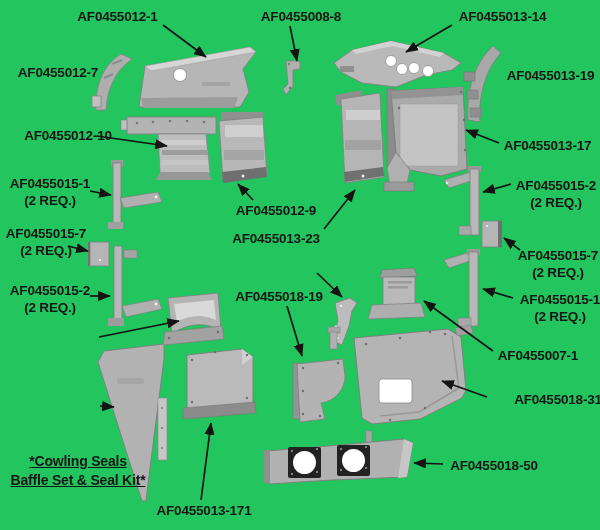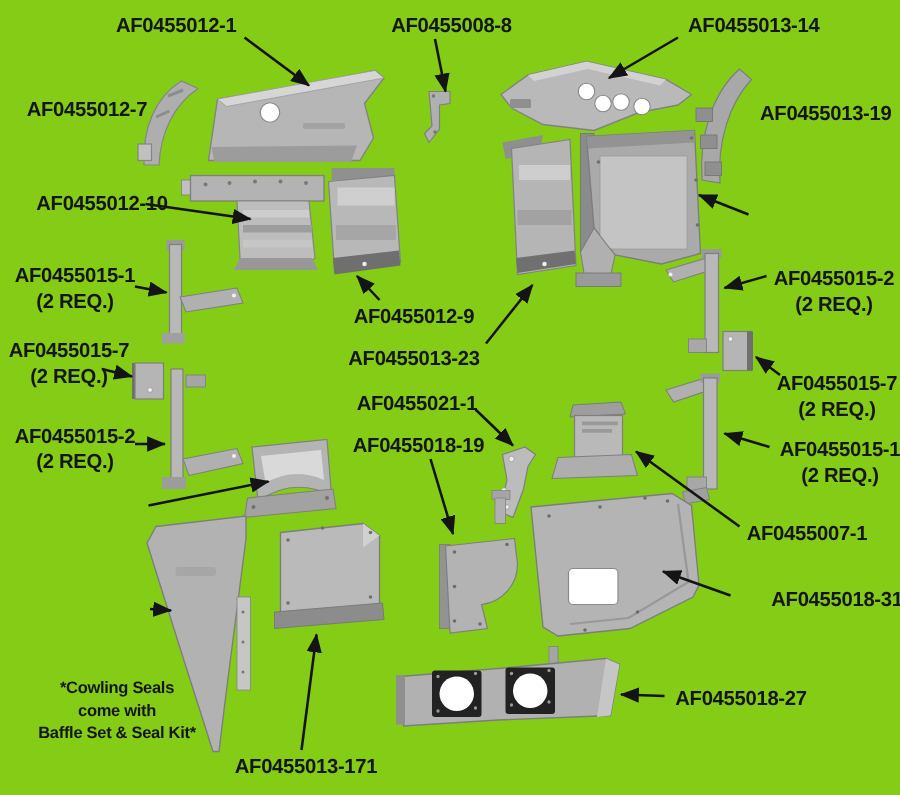--- a/index.html
+++ b/index.html
@@ -1,28 +1,28 @@
 <!DOCTYPE html>
 <html><head>
 <meta charset="utf-8">
 <style>
   html,body{margin:0;padding:0;background:#ffffff;}
   .stage{
-    position:relative;width:600px;height:530px;background:#84cc16;
+    position:relative;width:600px;height:530px;background:#22c55e;
     font-family:"Liberation Sans",sans-serif;overflow:hidden;
   }
   .art{position:absolute;left:0;top:0;}
   .lbl{
     position:absolute;font-size:13.5px;font-weight:700;color:#161616;
     text-align:center;line-height:1.26;white-space:nowrap;letter-spacing:-0.2px;
   }
   .lbl span{display:block;}
   .note{
-    position:absolute;font-size:11px;font-weight:700;color:#161616;
-    text-align:center;line-height:1.38;letter-spacing:-0.2px;
+    position:absolute;font-size:14px;font-weight:700;color:#161616;
+    text-align:center;line-height:1.38;letter-spacing:-0.2px;text-decoration:underline;
   }
   .note span{display:block;}
 </style>
 </head>
 <body>
 
 <div class="stage">
 
   <svg class="art" width="600" height="530" viewBox="0 0 600 530">
     <defs>
@@ -283,20 +283,23 @@
     </div>
   <div class="lbl" style="left:12px;top:64px;width:92px">
       <span>AF0455012-7</span>
     </div>
   <div class="lbl" style="left:503px;top:67px;width:95px">
       <span>AF0455013-19</span>
     </div>
   <div class="lbl" style="left:22px;top:127px;width:92px">
       <span>AF0455012-10</span>
     </div>
+  <div class="lbl" style="left:500px;top:137px;width:95px">
+      <span>AF0455013-17</span>
+    </div>
   <div class="lbl" style="left:8px;top:175px;width:84px">
       <span>AF0455015-1</span>
       <span class="qty">(2 REQ.)</span>
     </div>
   <div class="lbl" style="left:512px;top:177px;width:88px">
       <span>AF0455015-2</span>
       <span class="qty">(2 REQ.)</span>
     </div>
   <div class="lbl" style="left:230px;top:202px;width:92px">
       <span>AF0455012-9</span>
@@ -305,23 +308,20 @@
       <span>AF0455015-7</span>
       <span class="qty">(2 REQ.)</span>
     </div>
   <div class="lbl" style="left:514px;top:247px;width:88px">
       <span>AF0455015-7</span>
       <span class="qty">(2 REQ.)</span>
     </div>
   <div class="lbl" style="left:230px;top:230px;width:92px">
       <span>AF0455013-23</span>
     </div>
-  <div class="lbl" style="left:236px;top:260px;width:84px">
-      <span>AF0455021-1</span>
-    </div>
   <div class="lbl" style="left:8px;top:282px;width:84px">
       <span>AF0455015-2</span>
       <span class="qty">(2 REQ.)</span>
     </div>
   <div class="lbl" style="left:233px;top:288px;width:92px">
       <span>AF0455018-19</span>
     </div>
   <div class="lbl" style="left:516px;top:291px;width:88px">
       <span>AF0455015-1</span>
       <span class="qty">(2 REQ.)</span>
@@ -329,22 +329,21 @@
   <div class="lbl" style="left:493px;top:347px;width:90px">
       <span>AF0455007-1</span>
     </div>
   <div class="lbl" style="left:512px;top:391px;width:92px">
       <span>AF0455018-31</span>
     </div>
   <div class="lbl" style="left:153px;top:502px;width:102px">
       <span>AF0455013-171</span>
     </div>
   <div class="lbl" style="left:446px;top:457px;width:96px">
-      <span>AF0455018-27</span>
+      <span>AF0455018-50</span>
     </div>
 
   <div class="note" style="left:2px;top:452px;width:152px">
     <span>*Cowling Seals</span>
-    <span>come with</span>
     <span>Baffle Set &amp; Seal Kit*</span>
   </div>
 
 </div>
 
 </body></html>

